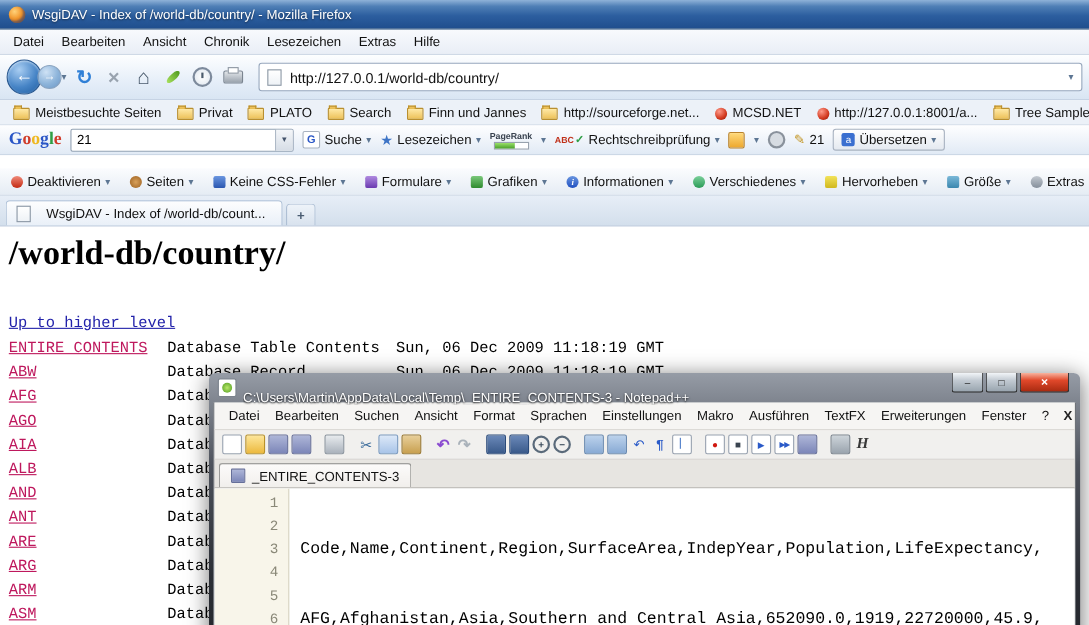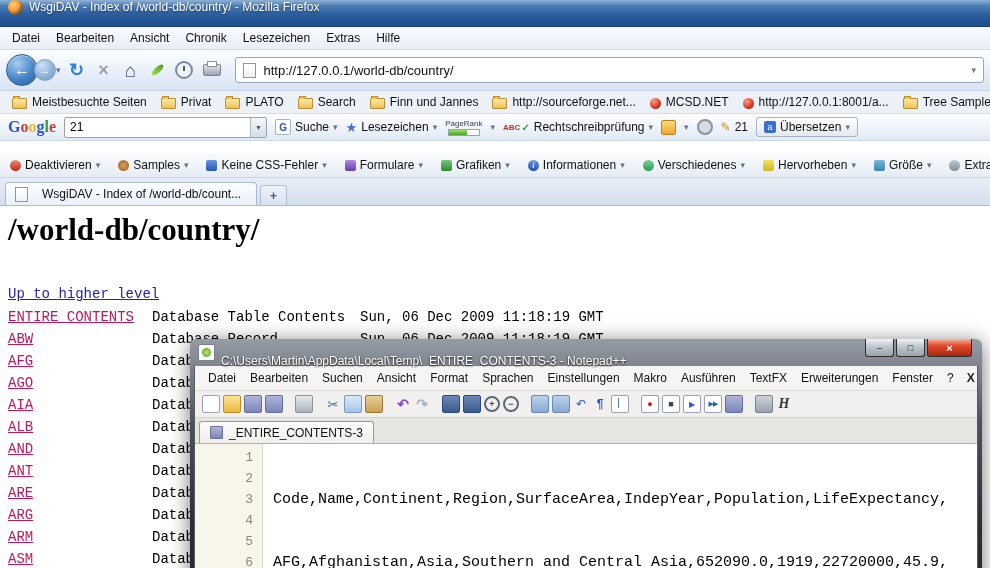--- a/index.html
+++ b/index.html
@@ -1,20 +1,20 @@
 <!DOCTYPE html>
 <html><head>
 <meta charset="utf-8">
 <style>
   html,body{width:990px;height:568px;margin:0;overflow:hidden;background:#fff;
     font-family:"Liberation Sans",sans-serif;font-size:12px;color:#111;}
   .ff{position:absolute;inset:0;display:flex;flex-direction:column;}
 
   
-  .titlebar{height:26px;display:flex;align-items:flex-start;gap:6px;padding:0 8px;
+  .titlebar{height:26px;display:flex;align-items:center;gap:6px;padding:0 8px;
     background:linear-gradient(180deg,#8fb2d8 0%,#4f7fb6 22%,#2c5e9f 55%,#1f4e8d 100%);
     border-bottom:1px solid #16406f;}
   .ff-logo{width:15px;height:15px;border-radius:50%;
     background:radial-gradient(circle at 35% 30%,#ffd27a,#f08c1e 55%,#9a4a08);
     box-shadow:inset -2px -2px 2px rgba(20,60,140,.5);}
   .win-title{color:#fff;font-size:12px;text-shadow:0 1px 2px rgba(0,0,0,.55);white-space:nowrap;}
 
   
   .menubar{height:22px;display:flex;align-items:center;padding-left:4px;
     background:linear-gradient(#f8fafd,#e9eef6);border-bottom:1px solid #cfd9e6;}
@@ -71,21 +71,21 @@
   .gsearch{display:flex;align-items:center;height:19px;border:1px solid #93a2b4;background:#fff;border-radius:2px;}
   .gsearch input{width:175px;border:none;outline:none;font-size:12px;padding:0 5px;background:transparent;
     font-family:"Liberation Sans",sans-serif;}
   .gsearch .dropbtn{width:15px;height:100%;display:flex;align-items:center;justify-content:center;
     background:linear-gradient(#f4f6f9,#d6dde6);border-left:1px solid #aeb9c6;font-size:7px;color:#44536a;}
   .gbtn{display:flex;align-items:center;gap:4px;white-space:nowrap;}
   .gicon{width:14px;height:14px;background:#fff;border:1px solid #a8b2c0;border-radius:2px;
     display:flex;align-items:center;justify-content:center;font-size:10px;font-weight:bold;color:#2a56c6;}
   .gstar{color:#3d74c6;font-size:13px;}
   .pr{display:flex;flex-direction:column;align-items:center;gap:1px;}
-  .pr-label{font-size:8px;color:#3a4350;}
+  .pr-label{font-size:8px;color:#3a4350;font-weight:bold;}
   .pr-bar{width:30px;height:5px;border:1px solid #98a2ae;background:#fff;}
   .pr-fill{height:100%;width:60%;background:linear-gradient(#9ae06a,#4aa02a);}
   .abc{font-size:8px;font-weight:bold;color:#c03018;}
   .gcheck{color:#2f9e44;font-weight:bold;font-size:10px;margin-left:-3px;}
   .sq-orange{width:13px;height:13px;border-radius:2px;border:1px solid #b9822a;
     background:linear-gradient(#ffd97a,#eda82e);}
   .gear{width:12px;height:12px;border-radius:50%;border:2px solid #8a929c;background:#d7dce2;}
   .pencil{color:#c09018;font-size:12px;}
   .trbtn{display:flex;align-items:center;gap:4px;border:1px solid #a8b2c0;border-radius:3px;
     padding:2px 7px;background:linear-gradient(#fefefe,#e4e9f0);white-space:nowrap;}
@@ -323,21 +323,21 @@
 
   <div class="wdbar">
     <span class="wd-item">
         <span class="wd-ic ic-disable"></span>
         <span>Deaktivieren</span>
         <span class="caret">▾</span>
       </span>
       <span class="wd-sep"></span>
     <span class="wd-item">
         <span class="wd-ic ic-cookie"></span>
-        <span>Samples</span>
+        <span>Seiten</span>
         <span class="caret">▾</span>
       </span>
       <span class="wd-sep"></span>
     <span class="wd-item">
         <span class="wd-ic ic-css"></span>
         <span>Keine CSS-Fehler</span>
         <span class="caret">▾</span>
       </span>
       <span class="wd-sep"></span>
     <span class="wd-item">

